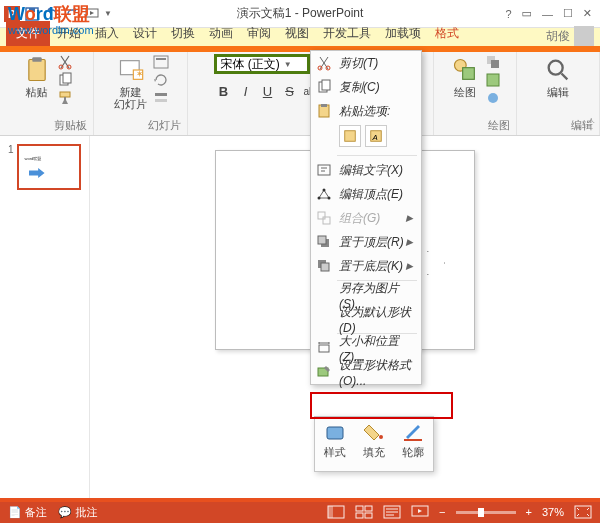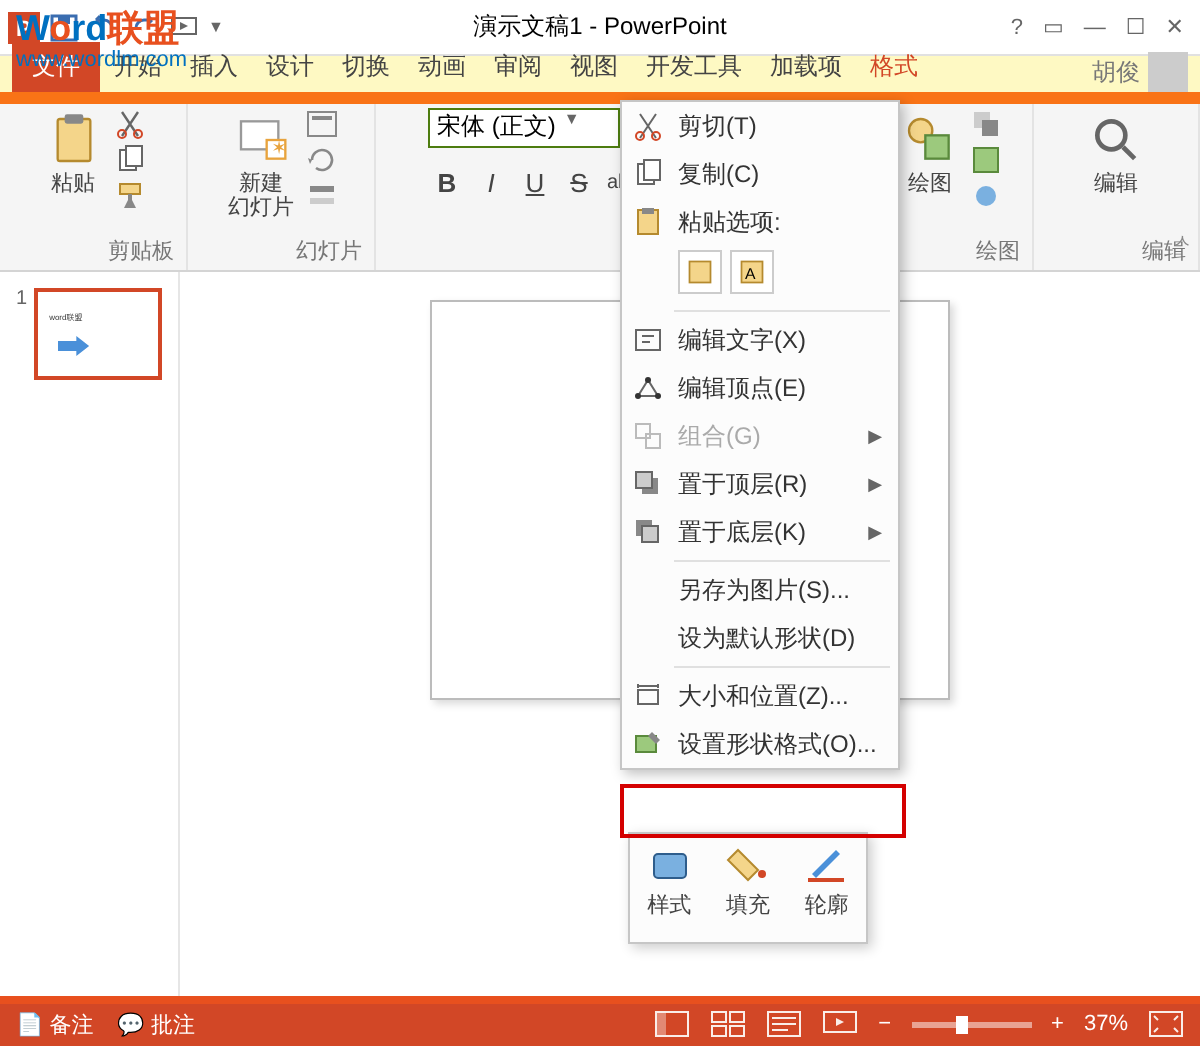--- a/index.html
+++ b/index.html
@@ -1,20 +1,20 @@
 <!DOCTYPE html>
 <html><head>
 <meta charset="utf-8">
 <style>
 * { margin:0; padding:0; box-sizing:border-box; font-family:"Microsoft YaHei","Segoe UI",sans-serif; -webkit-font-smoothing:antialiased; }
 body { width:600px; height:523px; background:#fff; overflow:hidden; position:relative; font-size:12px; }
 .titlebar { height:28px; background:#fff; display:flex; align-items:center; position:relative; border-bottom:1px solid #e1e1e1; }
 .qat { display:flex; align-items:center; padding-left:4px; gap:4px; }
 .qat svg,.qat .qbtn { width:16px; height:16px; }
-.title-center { position:absolute; left:50%; transform:translateX(-50%); color:#000000; font-size:12px; }
+.title-center { position:absolute; left:50%; transform:translateX(-50%); color:#404040; font-size:12px; }
 .winbtns { margin-left:auto; display:flex; gap:10px; padding-right:8px; color:#666; font-size:11px; align-items:center; }
 .winbtns span { cursor:pointer; }
 .watermark { position:absolute; top:2px; left:8px; z-index:5; font-weight:bold; font-size:18px; }
 .watermark .w { color:#0070c0; } .watermark .o { color:#e8501e; } .watermark .rd { color:#0070c0; } .watermark .cn { color:#e8501e; }
 .wm-url { position:absolute; top:24px; left:8px; color:#0070c0; font-size:11px; z-index:5; }
 .ribbon-tabs { height:24px; background:#fef9c3; display:flex; align-items:flex-end; padding-left:6px; font-size:12px; color:#444; border-bottom:6px solid #f97316; position:relative; }
 .ribbon-tabs .tab { padding:4px 7px; cursor:pointer; }
 .ribbon-tabs .file { background:#d24726; color:#fff; padding:4px 10px; }
 .ribbon-tabs .contextual { color:#d24726; }
 .ribbon-tabs .user { margin-left:auto; display:flex; align-items:center; gap:4px; padding-right:6px; color:#777; }
@@ -22,40 +22,40 @@
 .ribbon { height:84px; background:#f5f5f5; border-bottom:1px solid #d4d4d4; display:flex; position:relative; }
 .group { border-right:1px solid #e3e3e3; padding:2px 6px 0 6px; display:flex; flex-direction:column; align-items:center; justify-content:space-between; }
 .group-label { font-size:11px; color:#777; padding:2px 0;margin-left:48px; }
 .group-body { display:flex; align-items:flex-start; gap:4px; flex:1; }
 .bigbtn { display:flex; flex-direction:column; align-items:center; gap:2px; padding:2px; cursor:pointer; }
 .bigbtn .ic { width:28px; height:28px; display:flex; align-items:center; justify-content:center; }
 .bigbtn .lbl { font-size:11px; color:#444; text-align:center; line-height:1.1; }
 .sidecol { display:flex; flex-direction:column; gap:2px; }
 .sidecol svg { width:16px; height:16px; }
 .font-row { display:flex; align-items:center; gap:2px; }
-.combo { border:1px solid #4d7c0f; background:#fff; height:20px; display:flex; padding:0 4px; font-size:12px; gap:4px; }
+.combo { border:3px solid #4d7c0f; background:#fff; height:20px; display:flex; align-items:center; padding:0 4px; font-size:12px; gap:4px; }
 .combo .dd { font-size:8px; color:#666; }
 .btnrow { display:flex; gap:2px; margin-top:3px; }
 .btnrow .b { width:20px; height:20px; display:flex; align-items:center; justify-content:center; font-size:13px; color:#444; border:1px solid transparent; cursor:pointer; }
 .workspace { position:absolute; top:136px; bottom:22px; left:0; right:0; display:flex; background:#fff; }
 .thumbs { width:90px; border-right:1px solid #e6e6e6; padding:8px; }
 .thumb-wrap { display:flex; gap:3px; }
 .thumb-num { font-size:10px; color:#666; }
 .thumb { width:64px; height:46px; border:2px solid #d24726; background:#fff; position:relative; }
 .thumb .mini-arrow { position:absolute; left:10px; top:22px; width:16px; height:10px; background:#4a90d9; clip-path:polygon(0 25%,60% 25%,60% 0,100% 50%,60% 100%,60% 75%,0 75%); }
 .thumb .mini-text { position:absolute; left:6px; top:10px; font-size:4px; color:#333; }
 .canvas { flex:1; display:flex; align-items:flex-start; justify-content:center; padding:14px; position:relative; }
 .slide { width:260px; height:200px; background:#fff; border:1px solid #bcbcbc; box-shadow:2px 2px 4px rgba(0,0,0,0.15); position:relative; }
 .shp { position:absolute; left:100px; top:150px; }
 .rotate-h { position:absolute; left:50%; top:-26px; width:1px; height:20px; background:#888; }
 .rotate-h::before { content:""; position:absolute; top:-10px; left:-5px; width:10px; height:10px; border:1px solid #666; border-radius:50%; background:#fff; }
 .arrow-shape { width:88px; height:40px; background:linear-gradient(#5b9bd5,#3c78b4); clip-path:polygon(0 20%,65% 20%,65% 0,100% 50%,65% 100%,65% 80%,0 80%); border:1px solid #2e5d8c; }
 .orig-arrow { position:absolute; left:185px; top:100px; width:44px; height:24px; }
 .orig-arrow .oa { width:100%; height:100%; background:#fff; border:1.5px solid #333; clip-path:polygon(0 25%,60% 25%,60% 0,100% 50%,60% 100%,60% 75%,0 75%); }
-.ctx-menu { position:absolute; top:50px; left:310px; width:140px; background:#fcfcfc; border:1px solid #c6c6c6; box-shadow:2px 2px 6px rgba(0,0,0,0.25); z-index:20; font-size:12px; color:#333; }
+.ctx-menu { position:absolute; top:50px; left:310px; width:112px; background:#fcfcfc; border:1px solid #c6c6c6; box-shadow:2px 2px 6px rgba(0,0,0,0.25); z-index:20; font-size:12px; color:#333;font-style:italic; }
 .ctx-item { display:flex; align-items:center; height:24px; padding:0 8px 0 28px; position:relative; cursor:pointer; }
 .ctx-item.disabled { color:#aaa; cursor:default; }
 .ctx-item .ic { position:absolute; left:5px; width:16px; height:16px; display:flex; align-items:center; justify-content:center; }
 .ctx-item .arr { margin-left:auto; font-size:9px; color:#666; }
 .ctx-sep { height:1px; background:#e0e0e0; margin:2px 4px 2px 26px; }
 .paste-opts { display:flex; gap:4px; padding:2px 6px 6px 28px; }
 .paste-opts .po { width:22px; height:22px; border:1px solid #ccc; background:#fff; display:flex; align-items:center; justify-content:center; cursor:pointer; }
 .hl { position:absolute; border:2px solid #d40000; pointer-events:none; z-index:30; }
 .hl1 { top:392px; left:310px; width:143px; height:27px; }
 .mini-toolbar { position:absolute; top:416px; left:314px; width:120px; height:56px; background:#fcfcfc; border:1px solid #c6c6c6; box-shadow:2px 2px 6px rgba(0,0,0,0.2); z-index:20; display:flex; justify-content:space-around; align-items:flex-start; padding-top:4px; }

